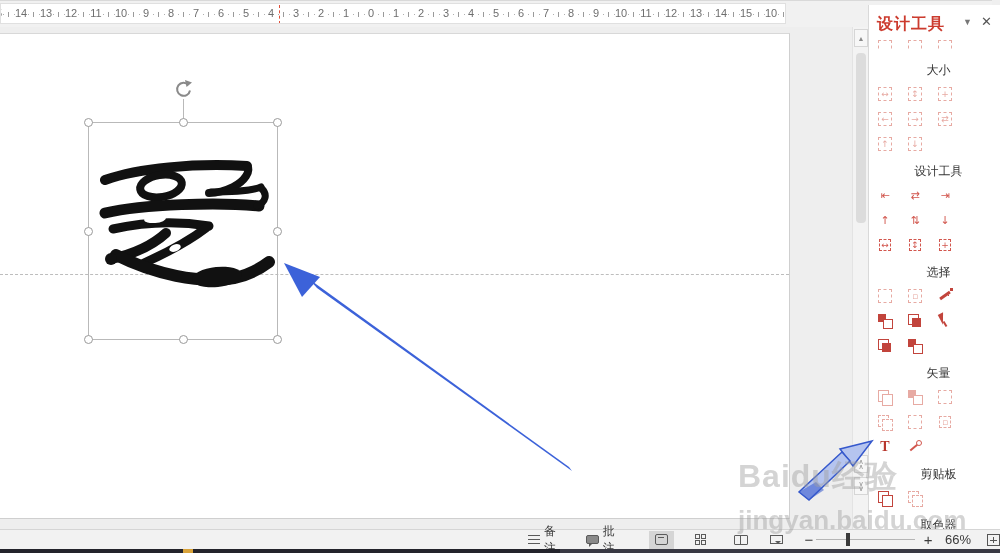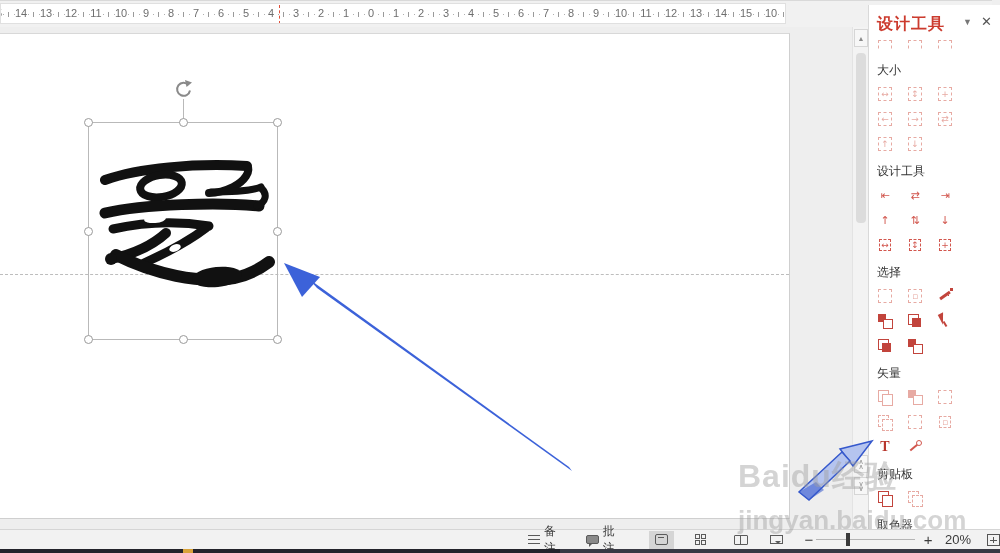--- a/index.html
+++ b/index.html
@@ -33,21 +33,21 @@
   .sbtn { position:absolute; left:1px; width:14px; height:18px; background:#f7f7f7; border:1px solid #d6d6d6; color:#8a8a8a; font-size:7px; display:flex; align-items:center; justify-content:center; flex-direction:column; line-height:5px; }
   #sb-thumb { position:absolute; left:3px; top:26px; width:10px; height:170px; background:#dcdcdc; border-radius:4px; }
 
   
   #panel { position:absolute; left:868px; top:5px; width:132px; height:529px; background:#ffffff; border-left:1px solid #d9d9d9; }
   #panel-head { position:relative; height:34px; padding:9px 6px 0 8px; }
   #panel-title { color:#cc3b2e; font-size:16px; font-weight:bold; letter-spacing:1px; }
   #panel-collapse { position:absolute; right:28px; top:12px; color:#777; font-size:9px; cursor:default; }
   #panel-close { position:absolute; right:8px; top:9px; color:#555; font-size:13px; cursor:default; }
   #panel-clip { height:12px; overflow:hidden; padding-left:8px; }
-  #panel-body { padding-left:8px; }
+  #panel-body { padding-left:8px;text-align:center; }
   .sec-label { font-size:12px; color:#333; margin:11px 0 7px 0; }
   .icon-grid { display:grid; grid-template-columns:repeat(3,30px); row-gap:9px; }
 
   .pi { position:relative; width:16px; height:16px; display:flex; align-items:center; justify-content:center; font-size:11px; line-height:1; font-family:"DejaVu Sans",sans-serif; }
   .tone-pale { color:#e7aaa3; } .tone-mid { color:#d2574e; } .tone-dark { color:#c2443c; }
   .b-dash { border:1px dashed currentColor; width:14px; height:14px; }
   .sm { font-size:9px; }
   .ic-pages::before, .ic-pages::after { content:""; position:absolute; width:9px; height:10px; border:1px solid currentColor; background:#fff; }
   .ic-pages::before { left:1px; top:1px; } .ic-pages::after { left:5px; top:5px; }
   .ic-pages-dash::before, .ic-pages-dash::after { content:""; position:absolute; width:9px; height:10px; border:1px dashed currentColor; background:#fff; }
@@ -431,21 +431,21 @@
         <span class="ic-book"></span>
       </div>
     <div class="vbtn" style="margin-left:10px">
         <span class="ic-show"></span>
       </div>
     <span class="zoom-sign" style="margin-left:12px">−</span>
     <div id="zoom-track">
       <div id="zoom-thumb"></div>
     </div>
     <span class="zoom-sign" style="margin-left:6px">+</span>
-    <span style="margin-left:10px;font-size:13px">20%</span>
+    <span style="margin-left:10px;font-size:13px">66%</span>
     <div id="fit-icon" style="margin-left:16px"></div>
   </div>
 
   <div id="taskbar">
     <i style="left:183px;width:10px;background:#d9a33a"></i>
     <i style="left:560px;width:440px;background:#3a3a44"></i>
   </div>
 
   <svg id="arrows">
     <g>

